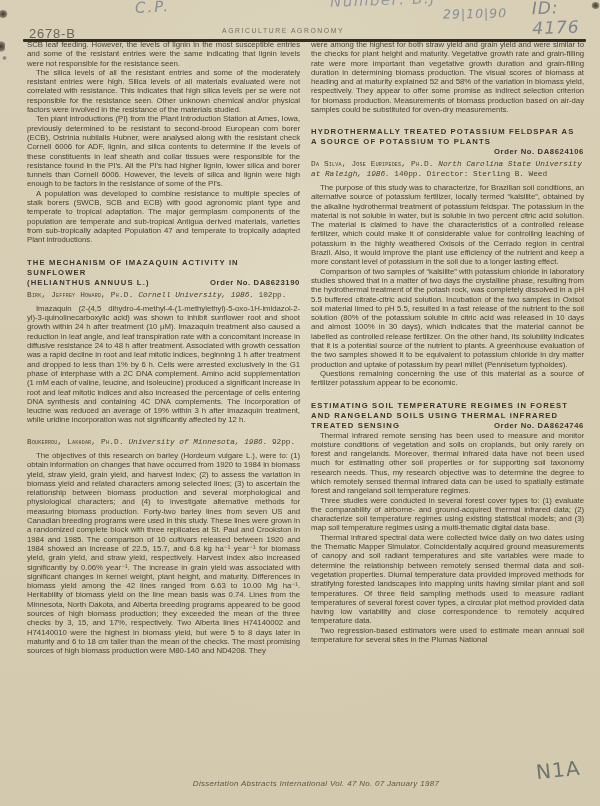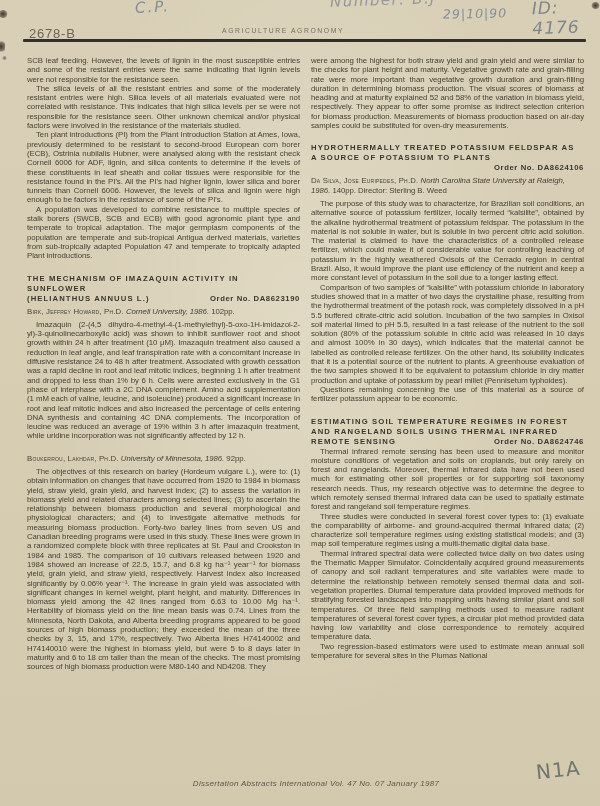--- a/index.html
+++ b/index.html
@@ -25,31 +25,31 @@
 
   
   .hand{position:absolute;color:#868e96;font-family:"DejaVu Sans",sans-serif;font-style:italic;}
   .hand.initials{left:135px;top:-2px;font-size:15px;transform:rotate(-3deg);letter-spacing:2px;}
   .hand.script{left:330px;top:-9px;font-size:15px;transform:rotate(-2deg);letter-spacing:1.5px;opacity:.85;}
   .hand.date{left:443px;top:6px;font-size:12.5px;transform:rotate(-1deg);letter-spacing:1px;}
   .hand.idnote{left:532px;top:-3px;font-size:17px;transform:rotate(-2deg);letter-spacing:1px;color:#7d858d;}
   .hand.bottom{left:536px;top:758px;font-size:20px;transform:rotate(-6deg);letter-spacing:1px;color:#6f766f;font-style:normal;}
 
   
-  .cols{position:absolute;left:27px;right:16px;top:56px;height:716px;display:flex;gap:11px;overflow:hidden;}
+  .cols{position:absolute;left:27px;right:16px;top:40px;height:716px;display:flex;gap:11px;overflow:hidden;}
   .col{flex:1 1 0;min-width:0;font-size:7.8px;line-height:9.3px;text-align:justify;letter-spacing:-0.05px;}
   .para{margin:0;text-indent:9px;}
   .para.flush{text-indent:0;}
   .abstract{margin-top:13px;}
   .head{color:#3b372e;font-weight:bold;letter-spacing:1.1px;font-size:7.7px;line-height:10px;text-align:left;}
   .head-row{display:flex;justify-content:space-between;align-items:baseline;gap:4px;}
   .head-latin{}
   .order{font-weight:bold;letter-spacing:.6px;white-space:nowrap;}
   .order-row{text-align:right;}
-  .byline{margin:3px 0 4px 0;text-align:left;text-indent:0;}
+  .byline{margin:3px 0 4px 0;text-align:left;text-indent:0;font-family:Liberation Mono, monospace;}
   .author{font-variant:small-caps;letter-spacing:.2px;}
   .inst{font-style:italic;}
   .adv-block{display:block;}
 
   
   .footer{position:absolute;left:0;right:0;top:779px;text-align:center;font-size:8px;font-style:italic;color:#5c564a;letter-spacing:.3px;margin-left:32px;}
 </style>
 </head>
 <body>
 
@@ -124,21 +124,21 @@
         <p class="para">The purpose of this study was to characterize, for Brazilian soil conditions, an alternative source of potassium fertilizer, locally termed “kalsilite”, obtained by the alkaline hydrothermal treatment of potassium feldspar. The potassium in the material is not soluble in water, but is soluble in two percent citric acid solution. The material is claimed to have the characteristics of a controlled release fertilizer, which could make it of considerable value for controlling leaching of potassium in the highly weathered Oxisols of the Cerrado region in central Brazil. Also, it would improve the plant use efficiency of the nutrient and keep a more constant level of potassium in the soil due to a longer lasting effect.</p>
         <p class="para">Comparison of two samples of “kalsilite” with potassium chloride in laboratory studies showed that in a matter of two days the crystalline phase, resulting from the hydrothermal treatment of the potash rock, was completely dissolved in a pH 5.5 buffered citrate-citric acid solution. Incubation of the two samples in Oxisol soil material limed to pH 5.5, resulted in a fast release of the nutrient to the soil solution (80% of the potassium soluble in citric acid was released in 10 days and almost 100% in 30 days), which indicates that the material cannot be labelled as controlled release fertilizer. On the other hand, its solubility indicates that it is a potential source of the nutrient to plants. A greenhouse evaluation of the two samples showed it to be equivalent to potassium chloride in dry matter production and uptake of potassium by pearl millet (Pennisetum typhoides).</p>
         <p class="para">Questions remaining concerning the use of this material as a source of fertilizer potassium appear to be economic.</p>
       </div>
 
       <div class="abstract">
         <div class="head">
           <div>ESTIMATING SOIL TEMPERATURE REGIMES IN FOREST</div>
           <div>AND RANGELAND SOILS USING THERMAL INFRARED</div>
           <div class="head-row">
-            <span>REMOTE SENSING</span>
+            <span>TREATED SENSING</span>
             <span class="order">Order No. DA8624746</span>
           </div>
         </div>
         <p class="para">Thermal infrared remote sensing has been used to measure and monitor moisture conditions of vegetation and soils on croplands, but only rarely on forest and rangelands. Moreover, thermal infrared data have not been used much for estimating other soil properties or for supporting soil taxonomy research needs. Thus, my research objective was to determine the degree to which remotely sensed thermal infrared data can be used to spatially estimate forest and rangeland soil temperature regimes.</p>
         <p class="para">Three studies were conducted in several forest cover types to: (1) evaluate the comparability of airborne- and ground-acquired thermal infrared data; (2) characterize soil temperature regimes using existing statistical models; and (3) map soil temperature regimes using a multi-thematic digital data base.</p>
         <p class="para">Thermal infrared spectral data were collected twice daily on two dates using the Thematic Mapper Simulator. Coincidentally acquired ground measurements of canopy and soil radiant temperatures and site variables were made to determine the relationship between remotely sensed thermal data and soil-vegetation properties. Diurnal temperature data provided improved methods for stratifying forested landscapes into mapping units having similar plant and soil temperatures. Of three field sampling methods used to measure radiant temperatures of several forest cover types, a circular plot method provided data having low variability and close correspondence to remotely acquired temperature data.</p>
         <p class="para">Two regression-based estimators were used to estimate mean annual soil temperature for several sites in the Plumas National</p>
       </div>
     </div>
 

